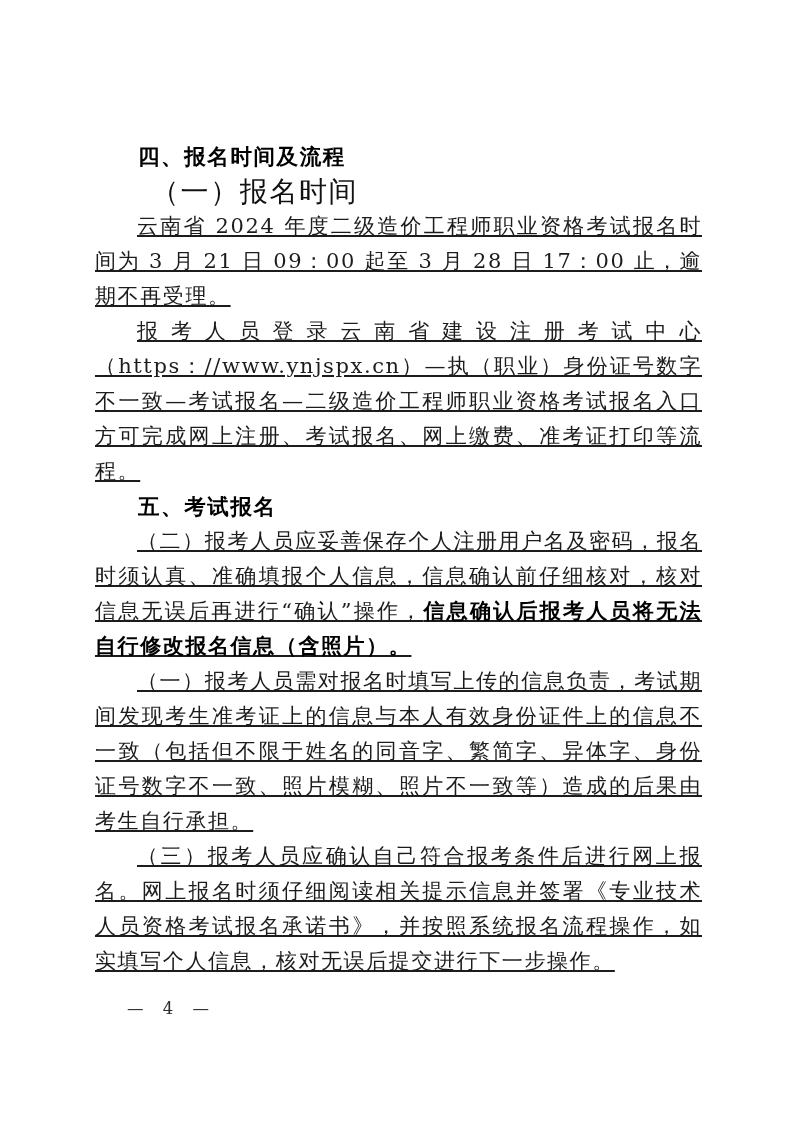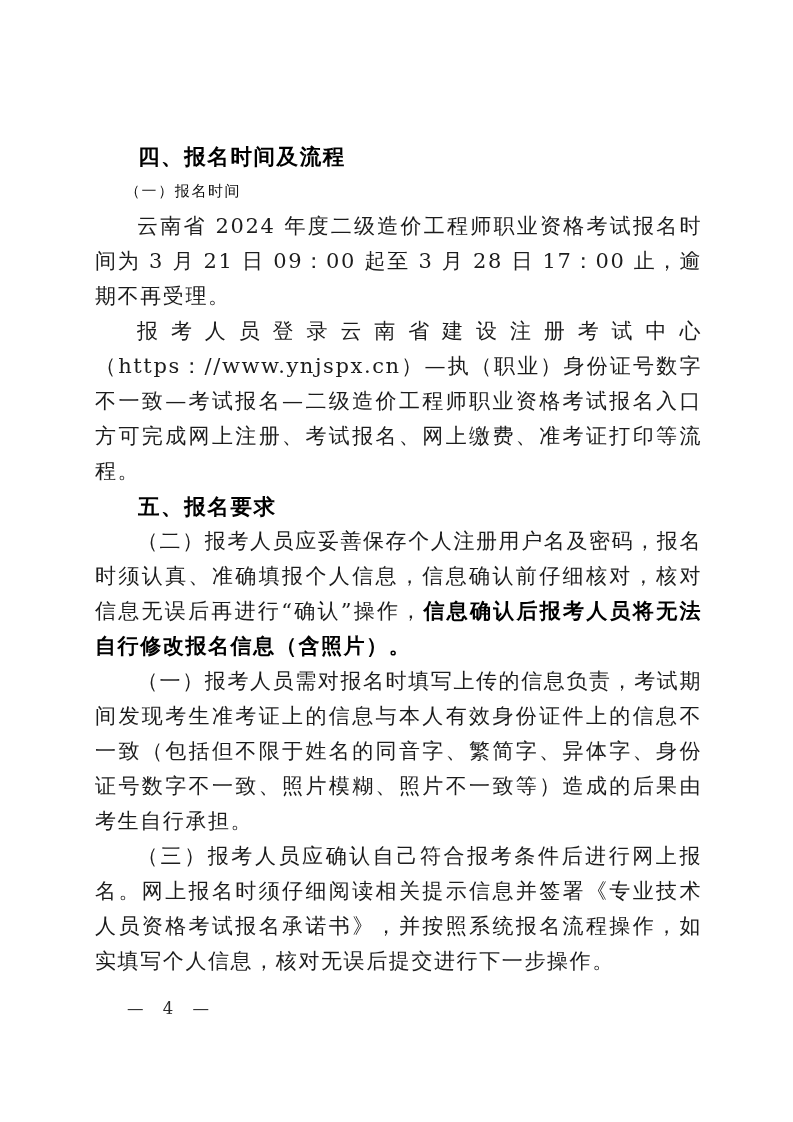--- a/index.html
+++ b/index.html
@@ -33,25 +33,26 @@
     text-indent: 2em;
   }
   .h-main {
     font-family: "DejaVu Sans", "Liberation Sans", sans-serif;
     font-weight: bold;
     font-size: 21.5px;
     color: #000000;
   }
   .h-sub {
     font-weight: normal;
-    font-size: 15px;
+    font-size: 28px;
     color: #111111;
   }
   .body-para {
     font-weight: normal;
+    text-decoration: underline;
   }
   .bold-run {
     font-family: "DejaVu Sans", "Liberation Sans", sans-serif;
     font-weight: bold;
     color: #000000;
   }
   .page-number {
     position: absolute;
     left: 127px;
     top: 999px;
@@ -70,21 +71,21 @@
 
     <h2 class="h-main">四、报名时间及流程</h2>
 
     <h3 class="h-sub">（一）报名时间</h3>
 
     <p class="body-para">云南省 2024 年度二级造价工程师职业资格考试报名时间为 3 月 21 日 09：00 起至 3 月 28 日 17：00 止，逾期不再受理。</p>
 
 
     <p class="body-para">报考人员登录云南省建设注册考试中心（https：//www.ynjspx.cn）—执（职业）身份证号数字不一致—考试报名—二级造价工程师职业资格考试报名入口方可完成网上注册、考试报名、网上缴费、准考证打印等流程。</p>
 
-    <h2 class="h-main">五、报名要求</h2>
+    <h2 class="h-main">五、考试报名</h2>
 
     <p class="body-para"><span>（二）报考人员应妥善保存个人注册用户名及密码，报名时须认真、准确填报个人信息，信息确认前仔细核对，核对信息无误后再进行“确认”操作，</span><span class="bold-run">信息确认后报考人员将无法自行修改报名信息（含照片）。</span></p>
 
     <p class="body-para">（一）报考人员需对报名时填写上传的信息负责，考试期间发现考生准考证上的信息与本人有效身份证件上的信息不一致（包括但不限于姓名的同音字、繁简字、异体字、身份证号数字不一致、照片模糊、照片不一致等）造成的后果由考生自行承担。</p>
 
     <p class="body-para">（三）报考人员应确认自己符合报考条件后进行网上报名。网上报名时须仔细阅读相关提示信息并签署《专业技术人员资格考试报名承诺书》，并按照系统报名流程操作，如实填写个人信息，核对无误后提交进行下一步操作。</p>
 
 
   </div>
 

